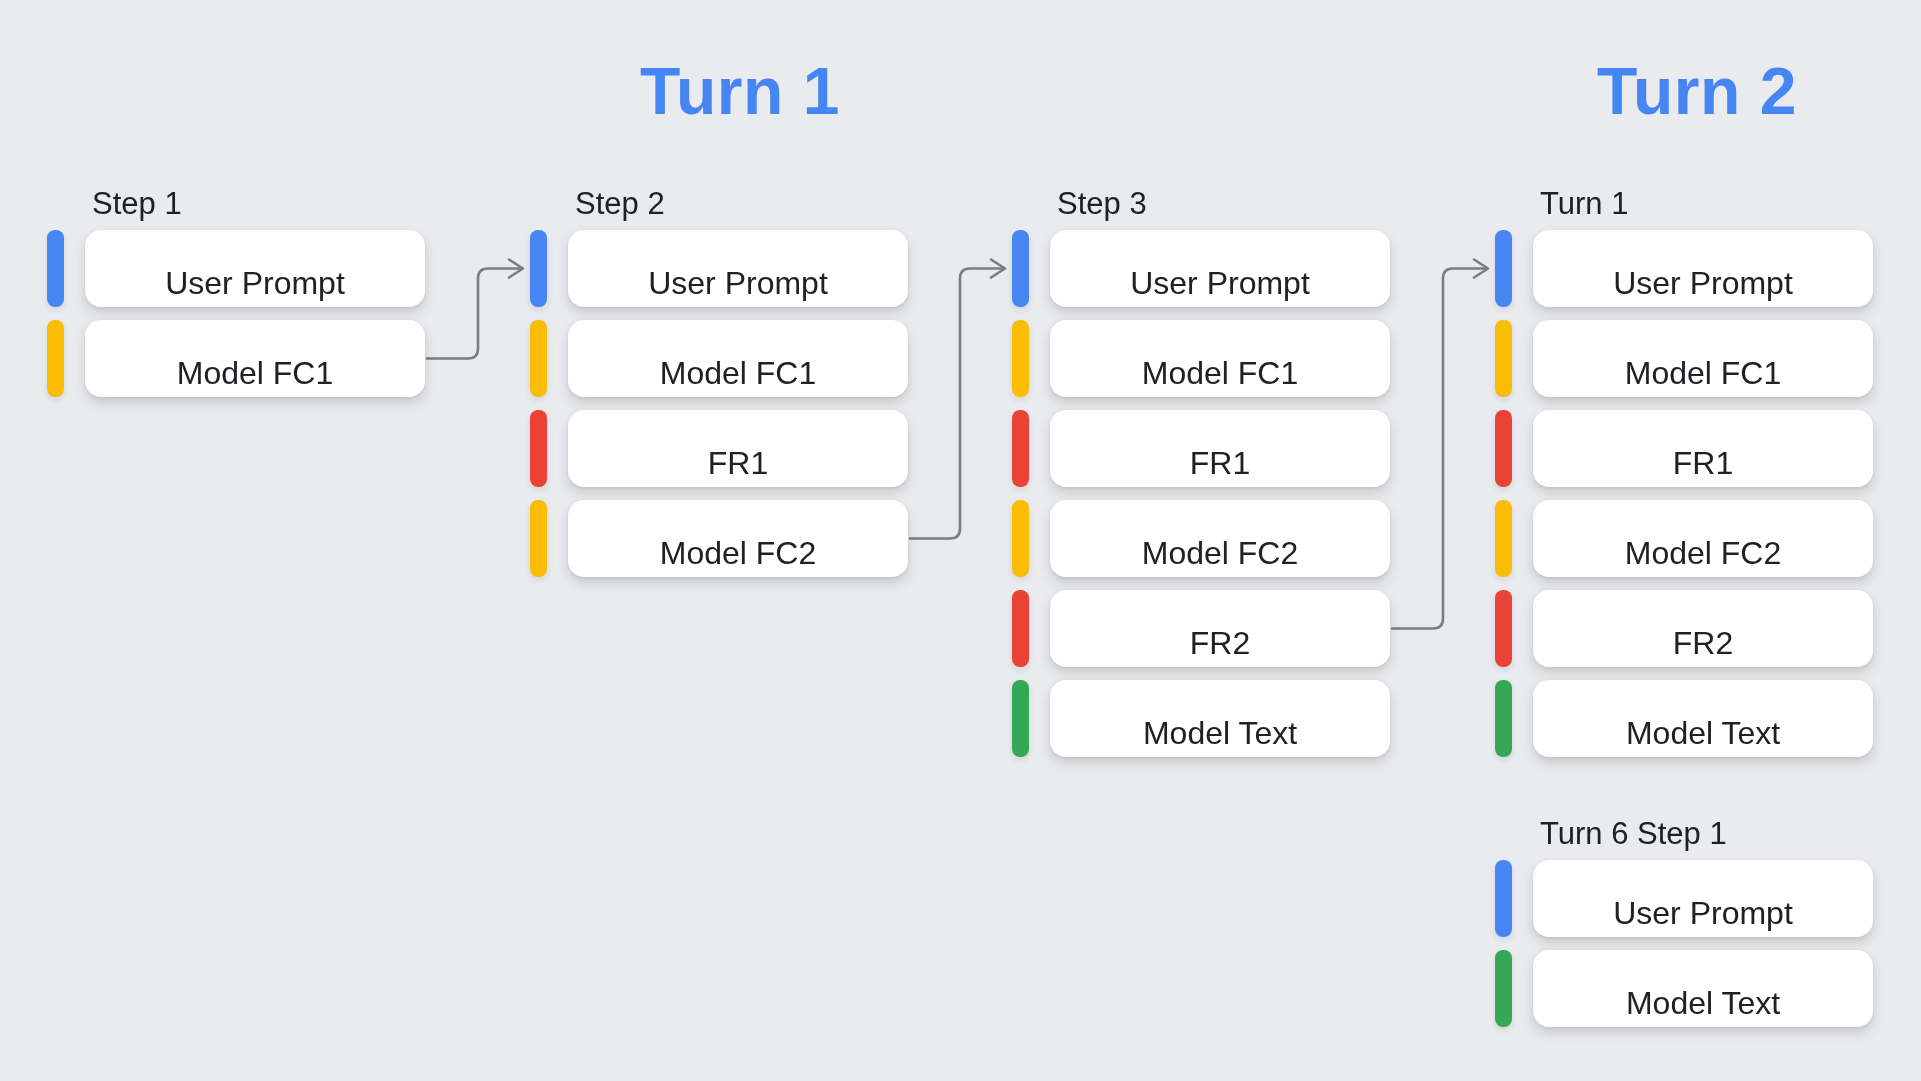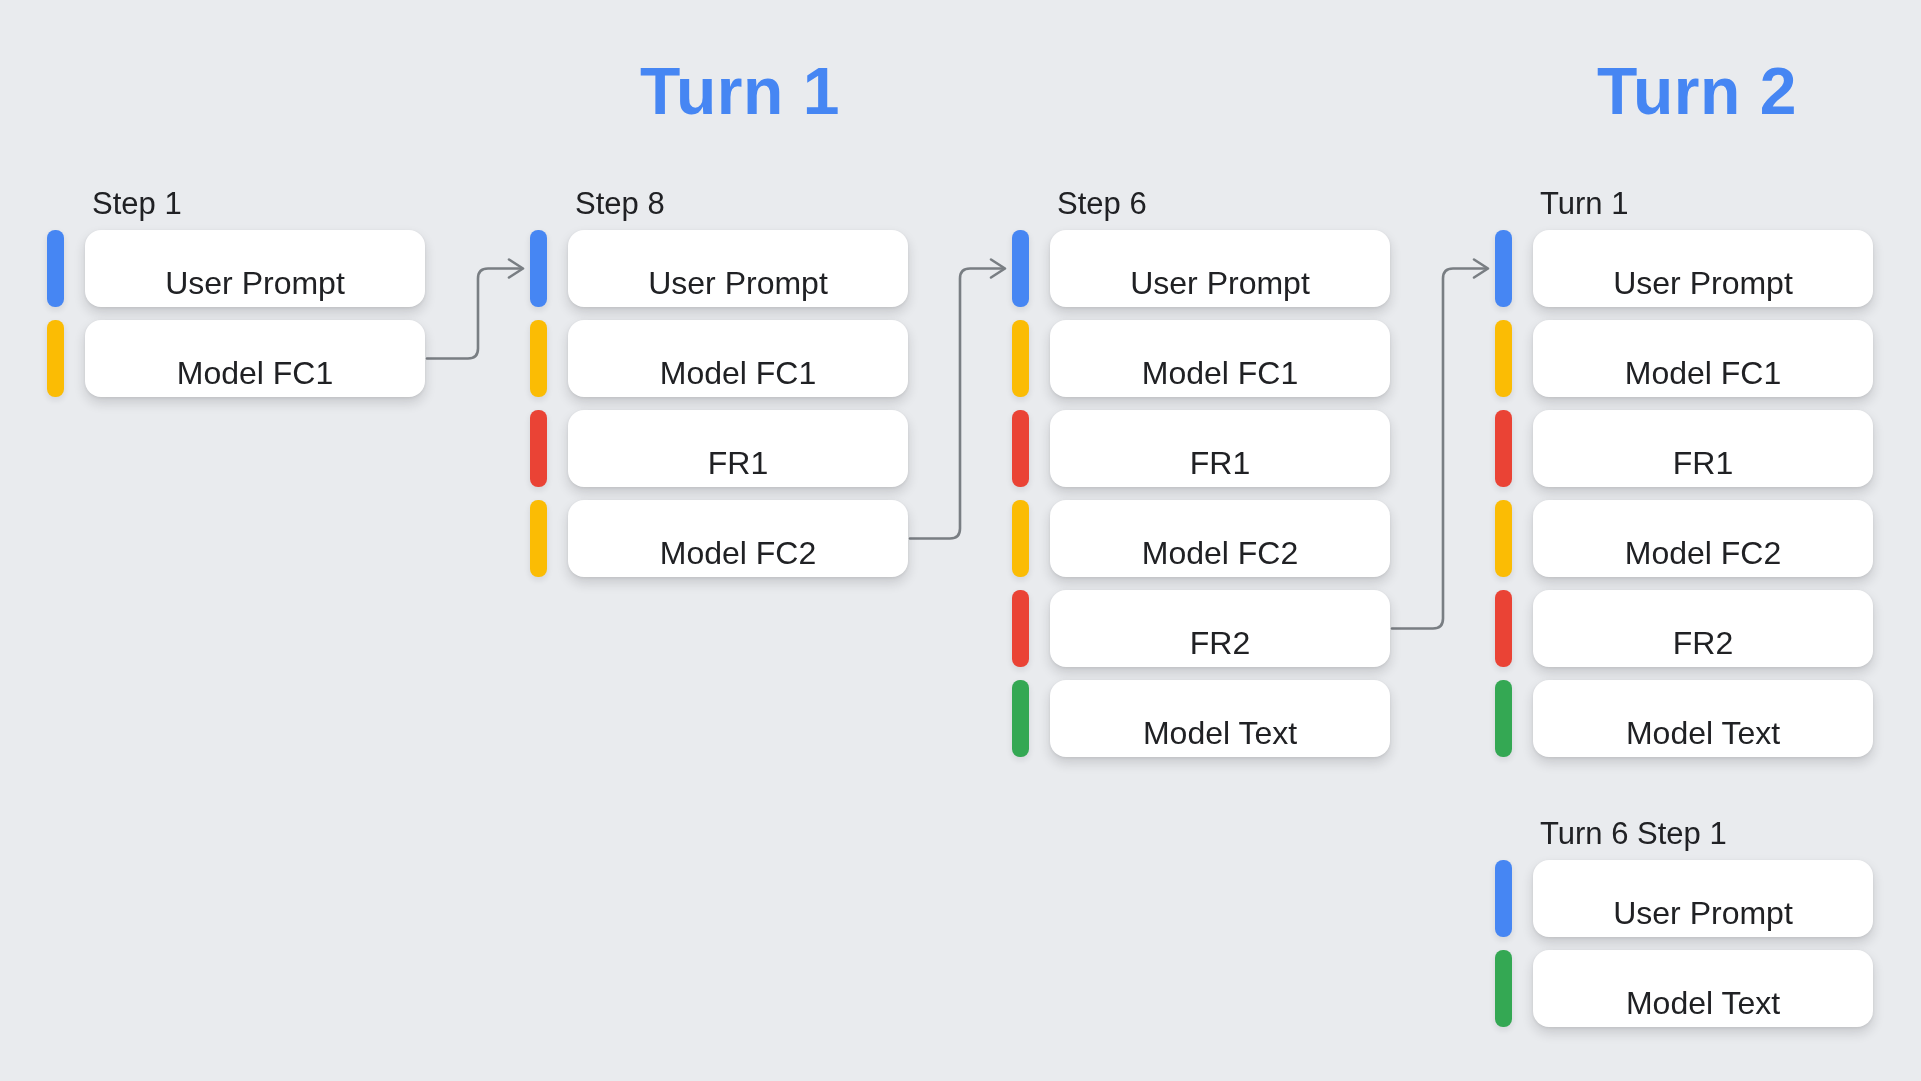--- a/index.html
+++ b/index.html
@@ -81,38 +81,38 @@
   <div id="groups">
       <div class="group-label" style="left: 92px; top: 188px; color: rgb(32, 33, 36);">Step 1</div>
       <div class="color-bar" style="left: 47px; top: 230px; background: rgb(70, 134, 243);"></div>
       <div class="msg-box" style="left: 85px; top: 230px;">
         <span style="color: rgb(32, 33, 36);">User Prompt</span>
       </div>
       <div class="color-bar" style="left: 47px; top: 320px; background: rgb(251, 188, 4);"></div>
       <div class="msg-box" style="left: 85px; top: 320px;">
         <span style="color: rgb(32, 33, 36);">Model FC1</span>
       </div>
-      <div class="group-label" style="left: 575px; top: 188px; color: rgb(32, 33, 36);">Step 8</div>
+      <div class="group-label" style="left: 575px; top: 188px; color: rgb(32, 33, 36);">Step 2</div>
       <div class="color-bar" style="left: 530px; top: 230px; background: rgb(70, 134, 243);"></div>
       <div class="msg-box" style="left: 568px; top: 230px;">
         <span style="color: rgb(32, 33, 36);">User Prompt</span>
       </div>
       <div class="color-bar" style="left: 530px; top: 320px; background: rgb(251, 188, 4);"></div>
       <div class="msg-box" style="left: 568px; top: 320px;">
         <span style="color: rgb(32, 33, 36);">Model FC1</span>
       </div>
       <div class="color-bar" style="left: 530px; top: 410px; background: rgb(234, 67, 53);"></div>
       <div class="msg-box" style="left: 568px; top: 410px;">
         <span style="color: rgb(32, 33, 36);">FR1</span>
       </div>
       <div class="color-bar" style="left: 530px; top: 500px; background: rgb(251, 188, 4);"></div>
       <div class="msg-box" style="left: 568px; top: 500px;">
         <span style="color: rgb(32, 33, 36);">Model FC2</span>
       </div>
-      <div class="group-label" style="left: 1057px; top: 188px; color: rgb(32, 33, 36);">Step 6</div>
+      <div class="group-label" style="left: 1057px; top: 188px; color: rgb(32, 33, 36);">Step 3</div>
       <div class="color-bar" style="left: 1012px; top: 230px; background: rgb(70, 134, 243);"></div>
       <div class="msg-box" style="left: 1050px; top: 230px;">
         <span style="color: rgb(32, 33, 36);">User Prompt</span>
       </div>
       <div class="color-bar" style="left: 1012px; top: 320px; background: rgb(251, 188, 4);"></div>
       <div class="msg-box" style="left: 1050px; top: 320px;">
         <span style="color: rgb(32, 33, 36);">Model FC1</span>
       </div>
       <div class="color-bar" style="left: 1012px; top: 410px; background: rgb(234, 67, 53);"></div>
       <div class="msg-box" style="left: 1050px; top: 410px;">

